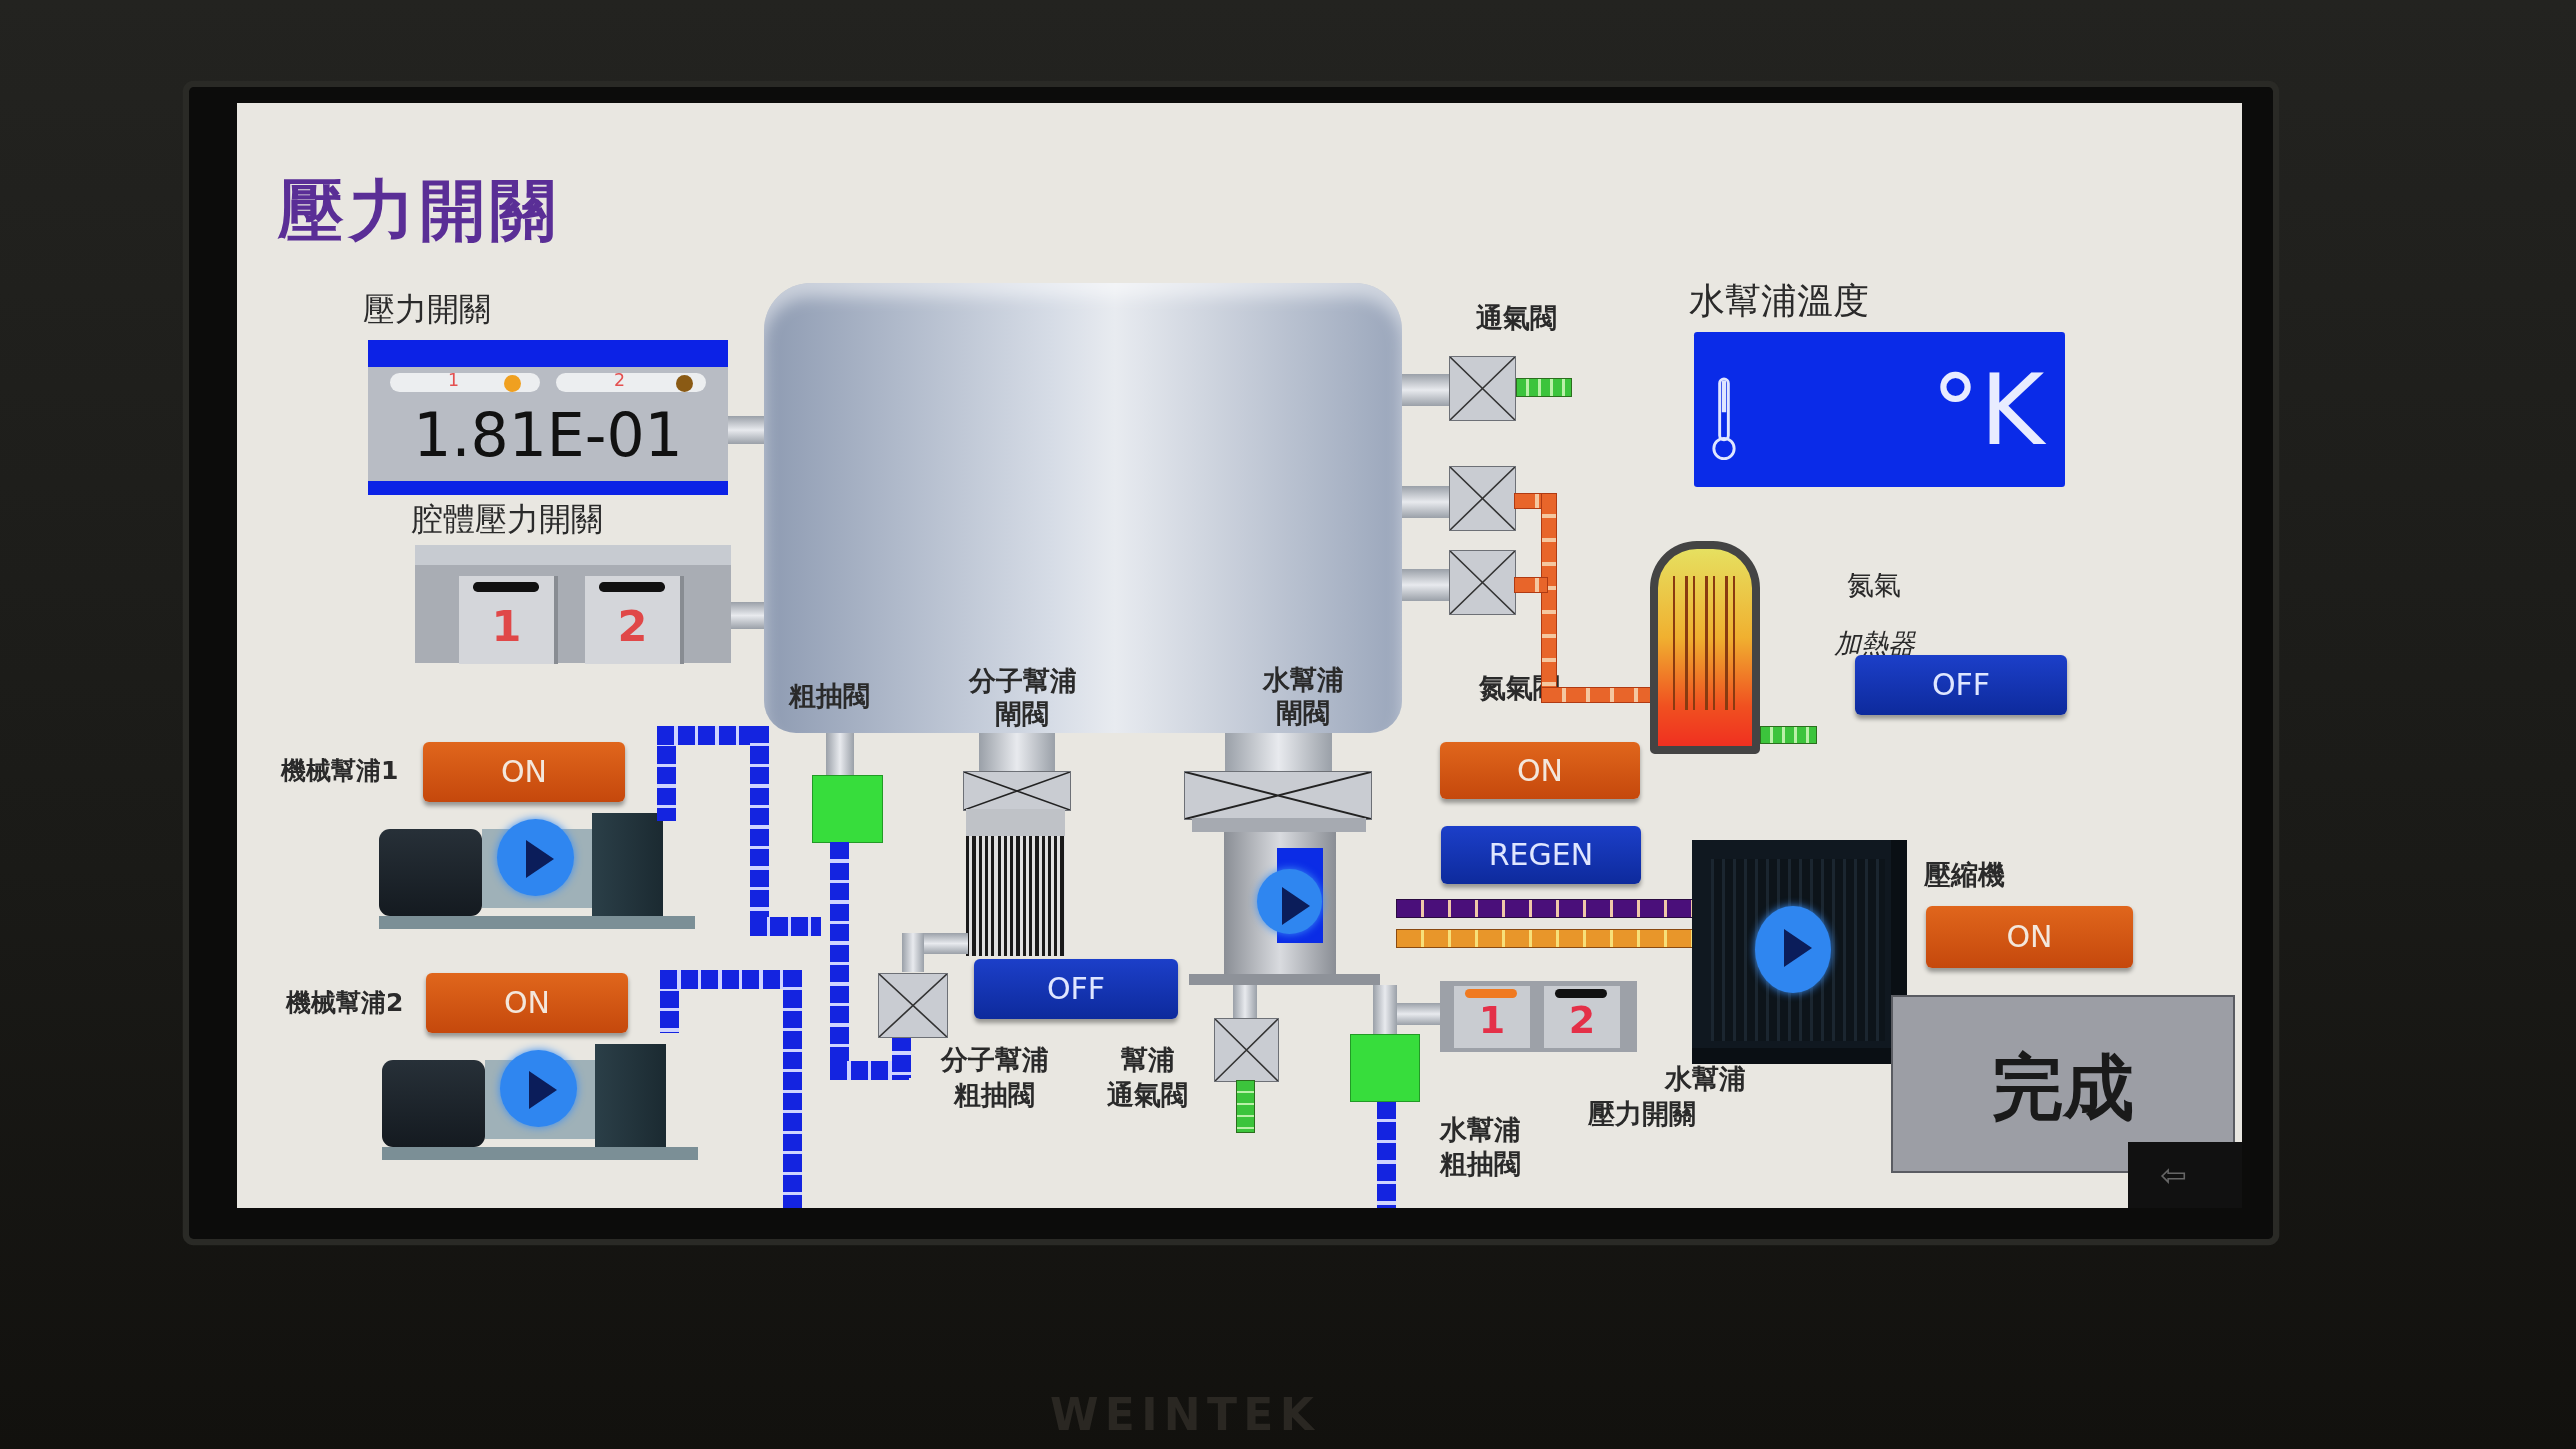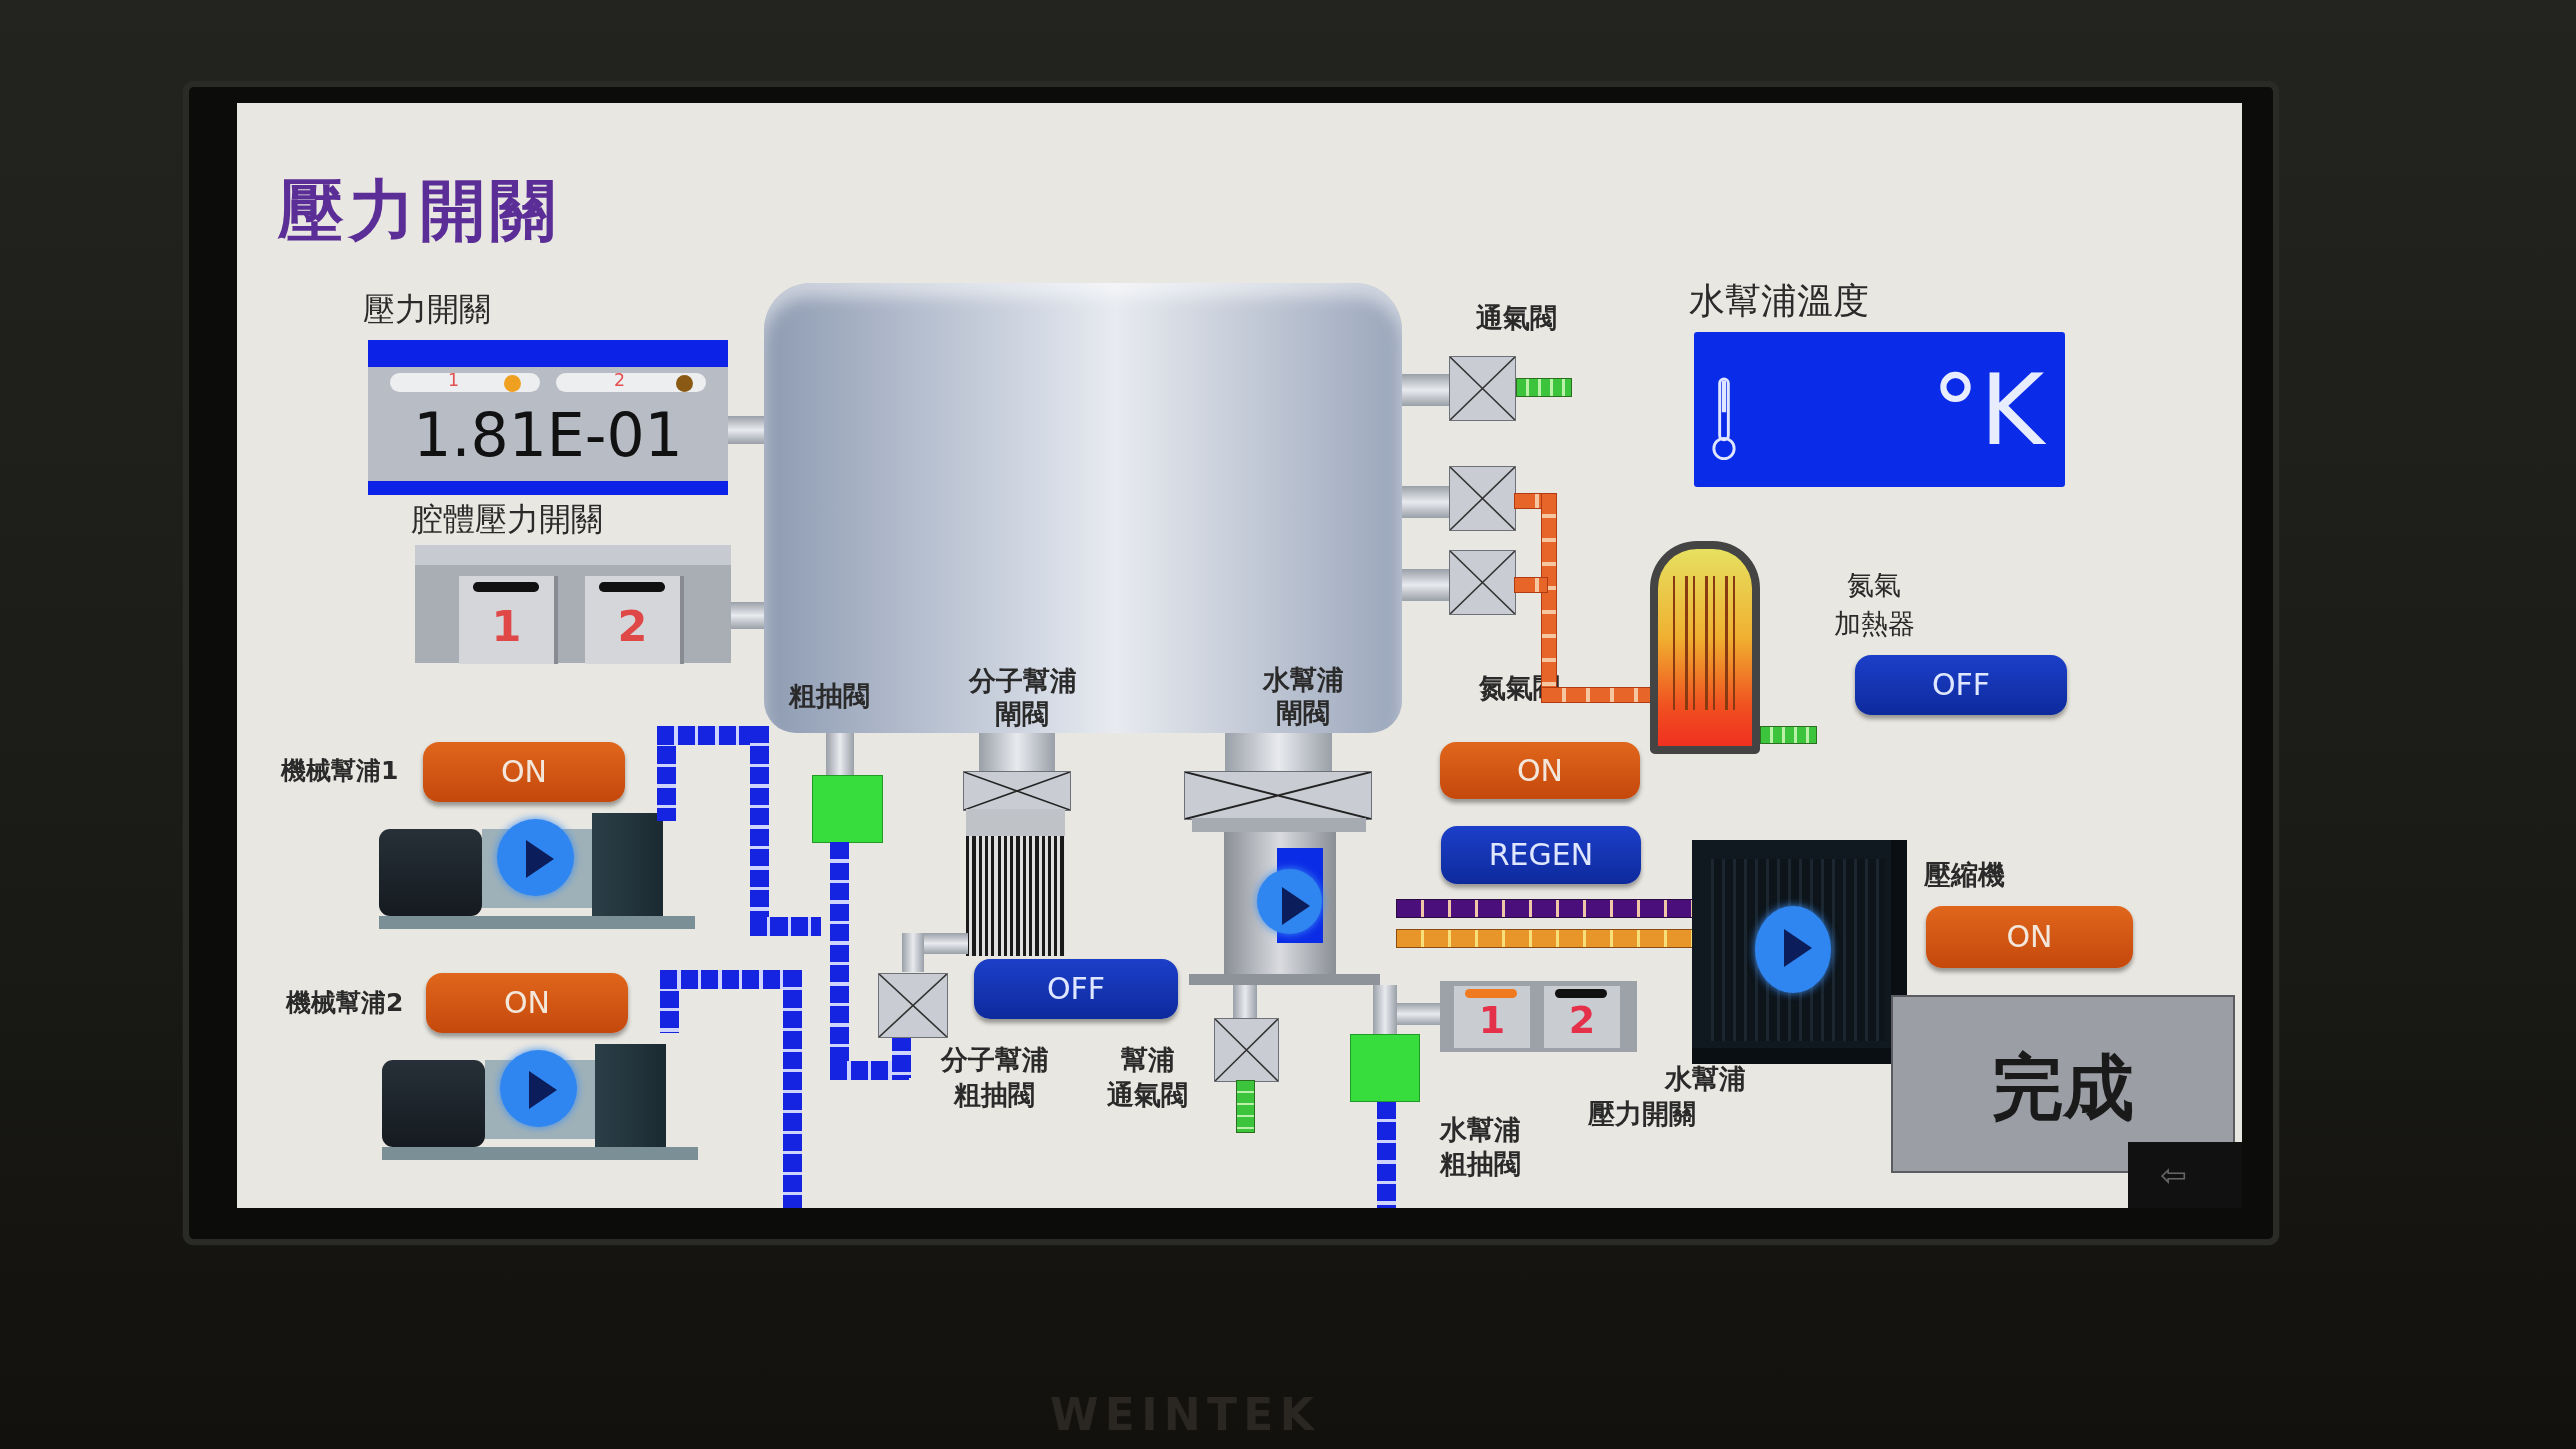--- a/index.html
+++ b/index.html
@@ -4,21 +4,21 @@
 <style>
   html,body{margin:0;padding:0;}
   body{width:2576px;height:1449px;overflow:hidden;background:#1b1b17;position:relative;font-family:"DejaVu Sans","Liberation Sans",sans-serif;}
   .bezel{position:absolute;left:0;top:0;width:2576px;height:1449px;background:linear-gradient(180deg,#232320 0%,#1a1a17 60%,#12110e 100%);}
   .bezel-inner{position:absolute;left:189px;top:87px;width:2084px;height:1152px;background:#0c0c0b;border-radius:4.7px;box-shadow:0 0 0 6.3px #2a2a26;}
   .brand{position:absolute;left:1050px;top:1389px;font-size:44px;font-weight:bold;letter-spacing:6.3px;color:#2a2722;}
   .screen{position:absolute;left:237px;top:103px;width:2005px;height:1105px;background:#e9e7e1;overflow:hidden;}
   .abs{position:absolute;}
   .lbl{position:absolute;color:#2a2a2a;font-size:27px;line-height:35px;white-space:nowrap;text-align:center;}
   .title{position:absolute;left:41px;top:63px;font-size:66px;font-weight:bold;color:#5a2e96;letter-spacing:4.7px;}
-  .btn{position:absolute;border-radius:16px;color:#f3e7dc;font-size:30px;text-align:center;box-shadow:0 3.2px 4.7px rgba(0,0,0,.35);}
+  .btn{position:absolute;border-radius:6px;color:#f3e7dc;font-size:30px;text-align:center;box-shadow:0 3.2px 4.7px rgba(0,0,0,.35);}
   .btn-on{background:linear-gradient(180deg,#e0661c,#c5480c);text-align:center;}
   .btn-off{background:linear-gradient(180deg,#1c3fc9,#0d2a9c);color:#dfe6ff;}
   .pipe-blue{position:absolute;background:repeating-linear-gradient(90deg,#1424e0 0 17.4px,#cfd4ff 17.4px 20.5px);}
   .pipe-blue.v{background:repeating-linear-gradient(180deg,#1424e0 0 17.4px,#cfd4ff 17.4px 20.5px);}
   .pipe-org{position:absolute;background:repeating-linear-gradient(90deg,#e8652a 0 20.5px,#f4c7a0 20.5px 24px);border:1.6px solid #b03a12;}
   .pipe-org.v{background:repeating-linear-gradient(180deg,#e8652a 0 20.5px,#f4c7a0 20.5px 24px);}
   .pipe-grn{position:absolute;background:repeating-linear-gradient(90deg,#3cc43c 0 9.5px,#baf0a8 9.5px 12px);border:1.6px solid #2b6e1d;}
   .pipe-grn.v{background:repeating-linear-gradient(180deg,#3cc43c 0 9.5px,#baf0a8 9.5px 12px);}
   .pipe-gray{position:absolute;background:linear-gradient(180deg,#9aa0a8,#e8eaee 50%,#9aa0a8);}
   .pipe-gray.v{background:linear-gradient(90deg,#9aa0a8,#e8eaee 50%,#9aa0a8);}
@@ -99,21 +99,21 @@
   <div class="pipe-org" style="left:1277px;top:390px;width:39px;height:14px;"></div>
   <div class="pipe-org v" style="left:1304px;top:390px;width:14px;height:207px;"></div>
   <div class="pipe-org" style="left:1277px;top:474px;width:32px;height:14px;"></div>
   <div class="pipe-org" style="left:1304px;top:584px;width:110px;height:14px;"></div>
 
   <div class="abs" style="left:1413px;top:438px;width:110px;height:213px;border:8px solid #444;border-radius:47px 47px 4.7px 4.7px;background:linear-gradient(180deg,#e6e060 0%,#f0b030 45%,#f05020 80%,#f03020 100%);box-sizing:border-box;">
     <div class="abs" style="left:9.5px;top:27px;width:76px;height:134px;background:repeating-linear-gradient(90deg,transparent 0 4.7px,#8a3a10 4.7px 7px,transparent 7px 17.4px,#8a3a10 17.4px 20px);"></div>
   </div>
   <div class="pipe-grn" style="left:1523px;top:623px;width:55px;height:16px;"></div>
   <div class="lbl" style="left:1610px;top:464px;">氮氣</div>
-  <div class="lbl" style="left:1597px;top:503px;">加熱器</div>
+  <div class="lbl" style="left:1597px;top:523px;font-style:italic;">加熱器</div>
   <div class="btn btn-off" style="left:1618px;top:552px;width:212px;height:60px;line-height:60px;">OFF</div>
 
   <div class="lbl" style="left:1452px;top:180px;font-size:36px;">水幫浦溫度</div>
   <div class="abs" style="left:1457px;top:229px;width:371px;height:155px;background:#0a2be8;border-radius:3.2px;">
     <svg style="position:absolute;left:14px;top:44px;width:32px;height:87px;" viewBox="0 0 20 60">
         <rect x="7" y="2" width="6" height="42" rx="3" fill="none" stroke="#e0e6ff" stroke-width="2"></rect>
         <rect x="8.5" y="3" width="3" height="22" fill="#e0e6ff"></rect>
         <circle cx="10" cy="50" r="7" fill="none" stroke="#e0e6ff" stroke-width="2"></circle>
       </svg>
     <span style="position:absolute;left:237px;top:20.5px;font-size:98px;color:#e8ecff;">°K</span>

